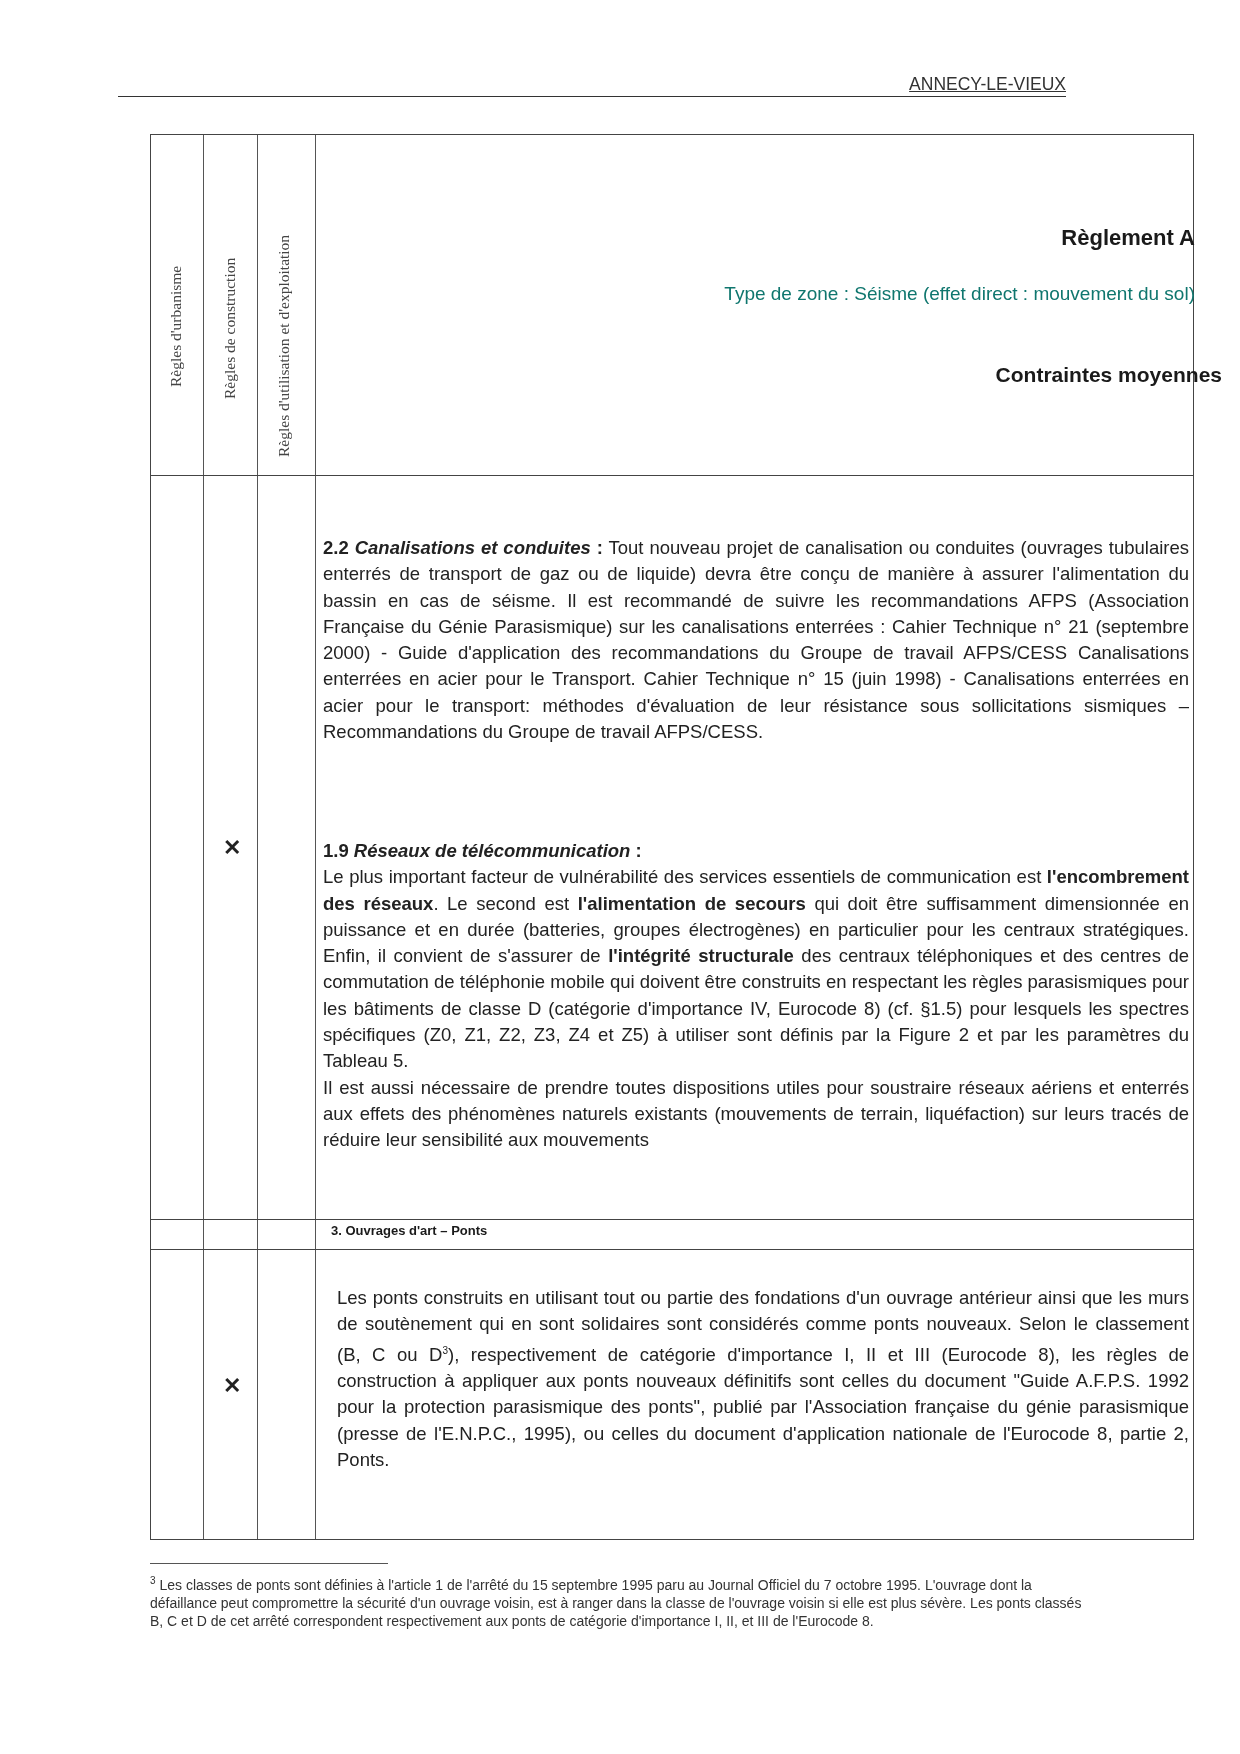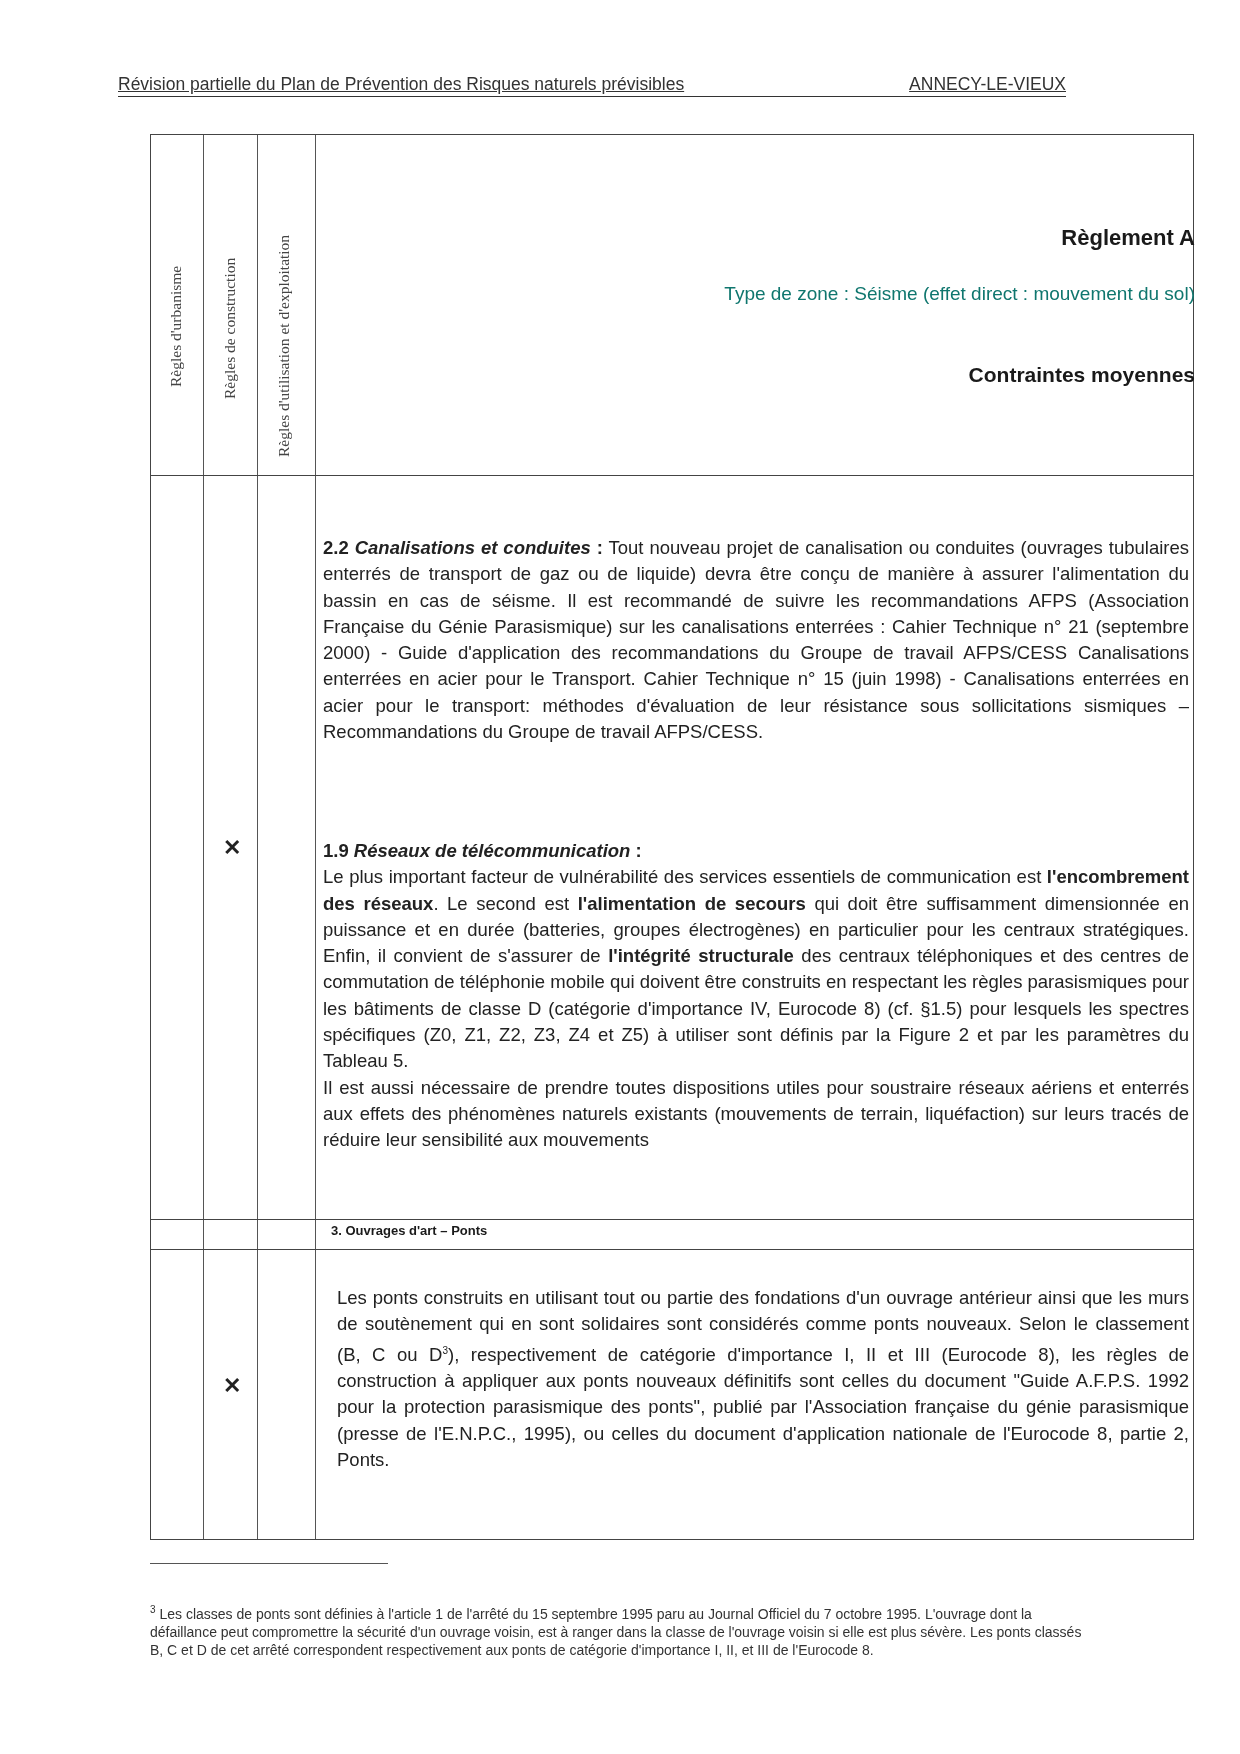--- a/index.html
+++ b/index.html
@@ -10,37 +10,36 @@
 
   .tbl { position: absolute; left: 150px; top: 134px; width: 1044px; height: 1406px; border: 1.6px solid #444; box-sizing: border-box; }
   .vline { position: absolute; top: 0; bottom: 0; width: 0; border-left: 1.5px solid #555; }
   .hline { position: absolute; left: 0; right: 0; height: 0; border-top: 1.6px solid #444; }
 
   .vlabel { position: absolute; font-family: "Liberation Serif", serif; font-size: 15.5px; color: #444; white-space: nowrap; transform: rotate(-90deg); transform-origin: left top; }
 
   .title-block { position: absolute; left: 166px; width: 878px; text-align: right; }
   .t-main { top: 90px; font-size: 22px; font-weight: bold; }
   .t-sub { top: 148px; font-size: 19px; color: #0f766e; }
-  .t-con { top: 228px; font-size: 21px; font-weight: bold; }
+  .t-con { top: 228px; font-size: 21px; font-weight: bold; padding-left: 27px; }
 
   .para { position: absolute; font-size: 18.5px; line-height: 26.3px; text-align: justify; color: #222; }
   .para b { font-weight: bold; }
   .para i { font-style: italic; }
   .mark { position: absolute; font-size: 22px; font-weight: bold; color: #222; }
   .sec3 { position: absolute; left: 180px; top: 1088px; font-size: 13px; font-weight: bold; }
 
   .fn-rule { position: absolute; left: 150px; top: 1563px; width: 238px; height: 0; border-top: 1.5px solid #555; }
-  .footnote { position: absolute; left: 150px; top: 1572px; width: 940px; font-size: 14px; line-height: 18px; color: #333; margin-top: 29px; }
+  .footnote { position: absolute; left: 150px; top: 1572px; width: 940px; font-size: 14px; line-height: 18px; color: #333; }
   sup { font-size: 10px; }
 </style>
 </head>
 <body>
 
 <div class="header">
-  <span class="left">Révision partielle du Plan de Prévention des Risques naturels prévisibles</span>
   <span class="right">ANNECY-LE-VIEUX</span>
 </div>
 
 <div class="tbl">
 
   <div class="vline" style="left:52px;"></div>
   <div class="vline" style="left:106px;"></div>
   <div class="vline" style="left:164px;"></div>
 
   <div class="hline" style="top:340px;"></div>

